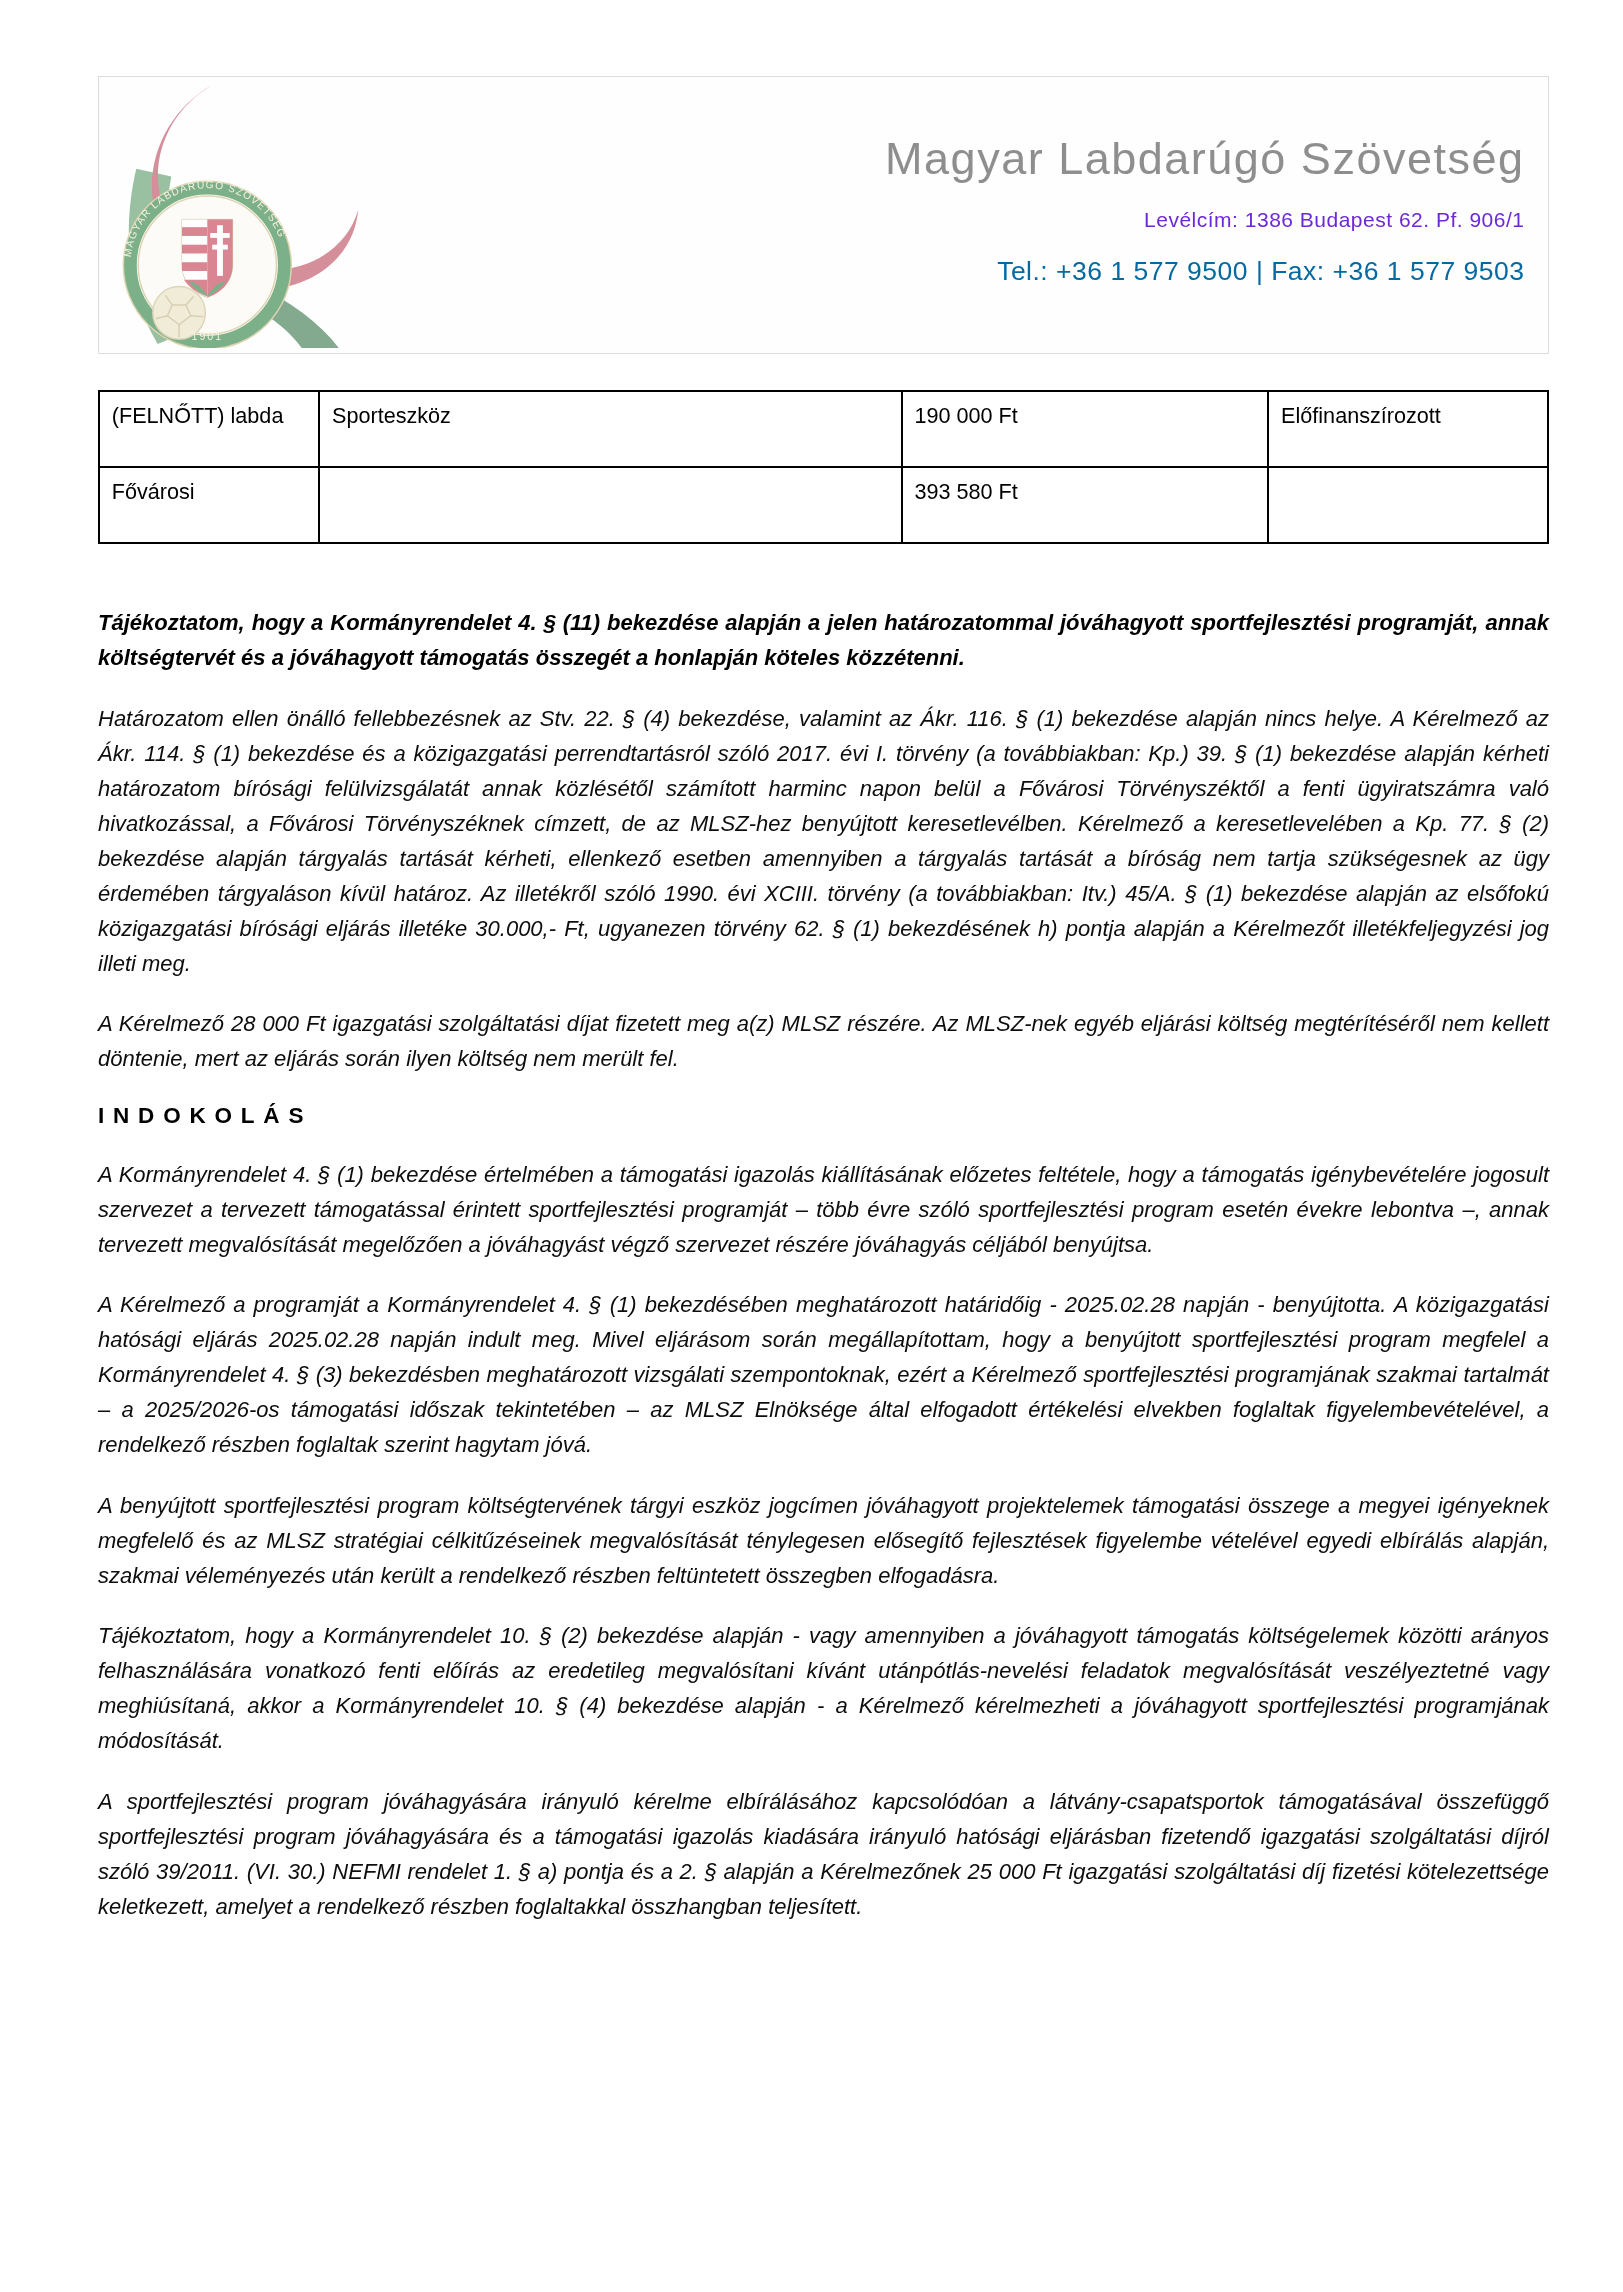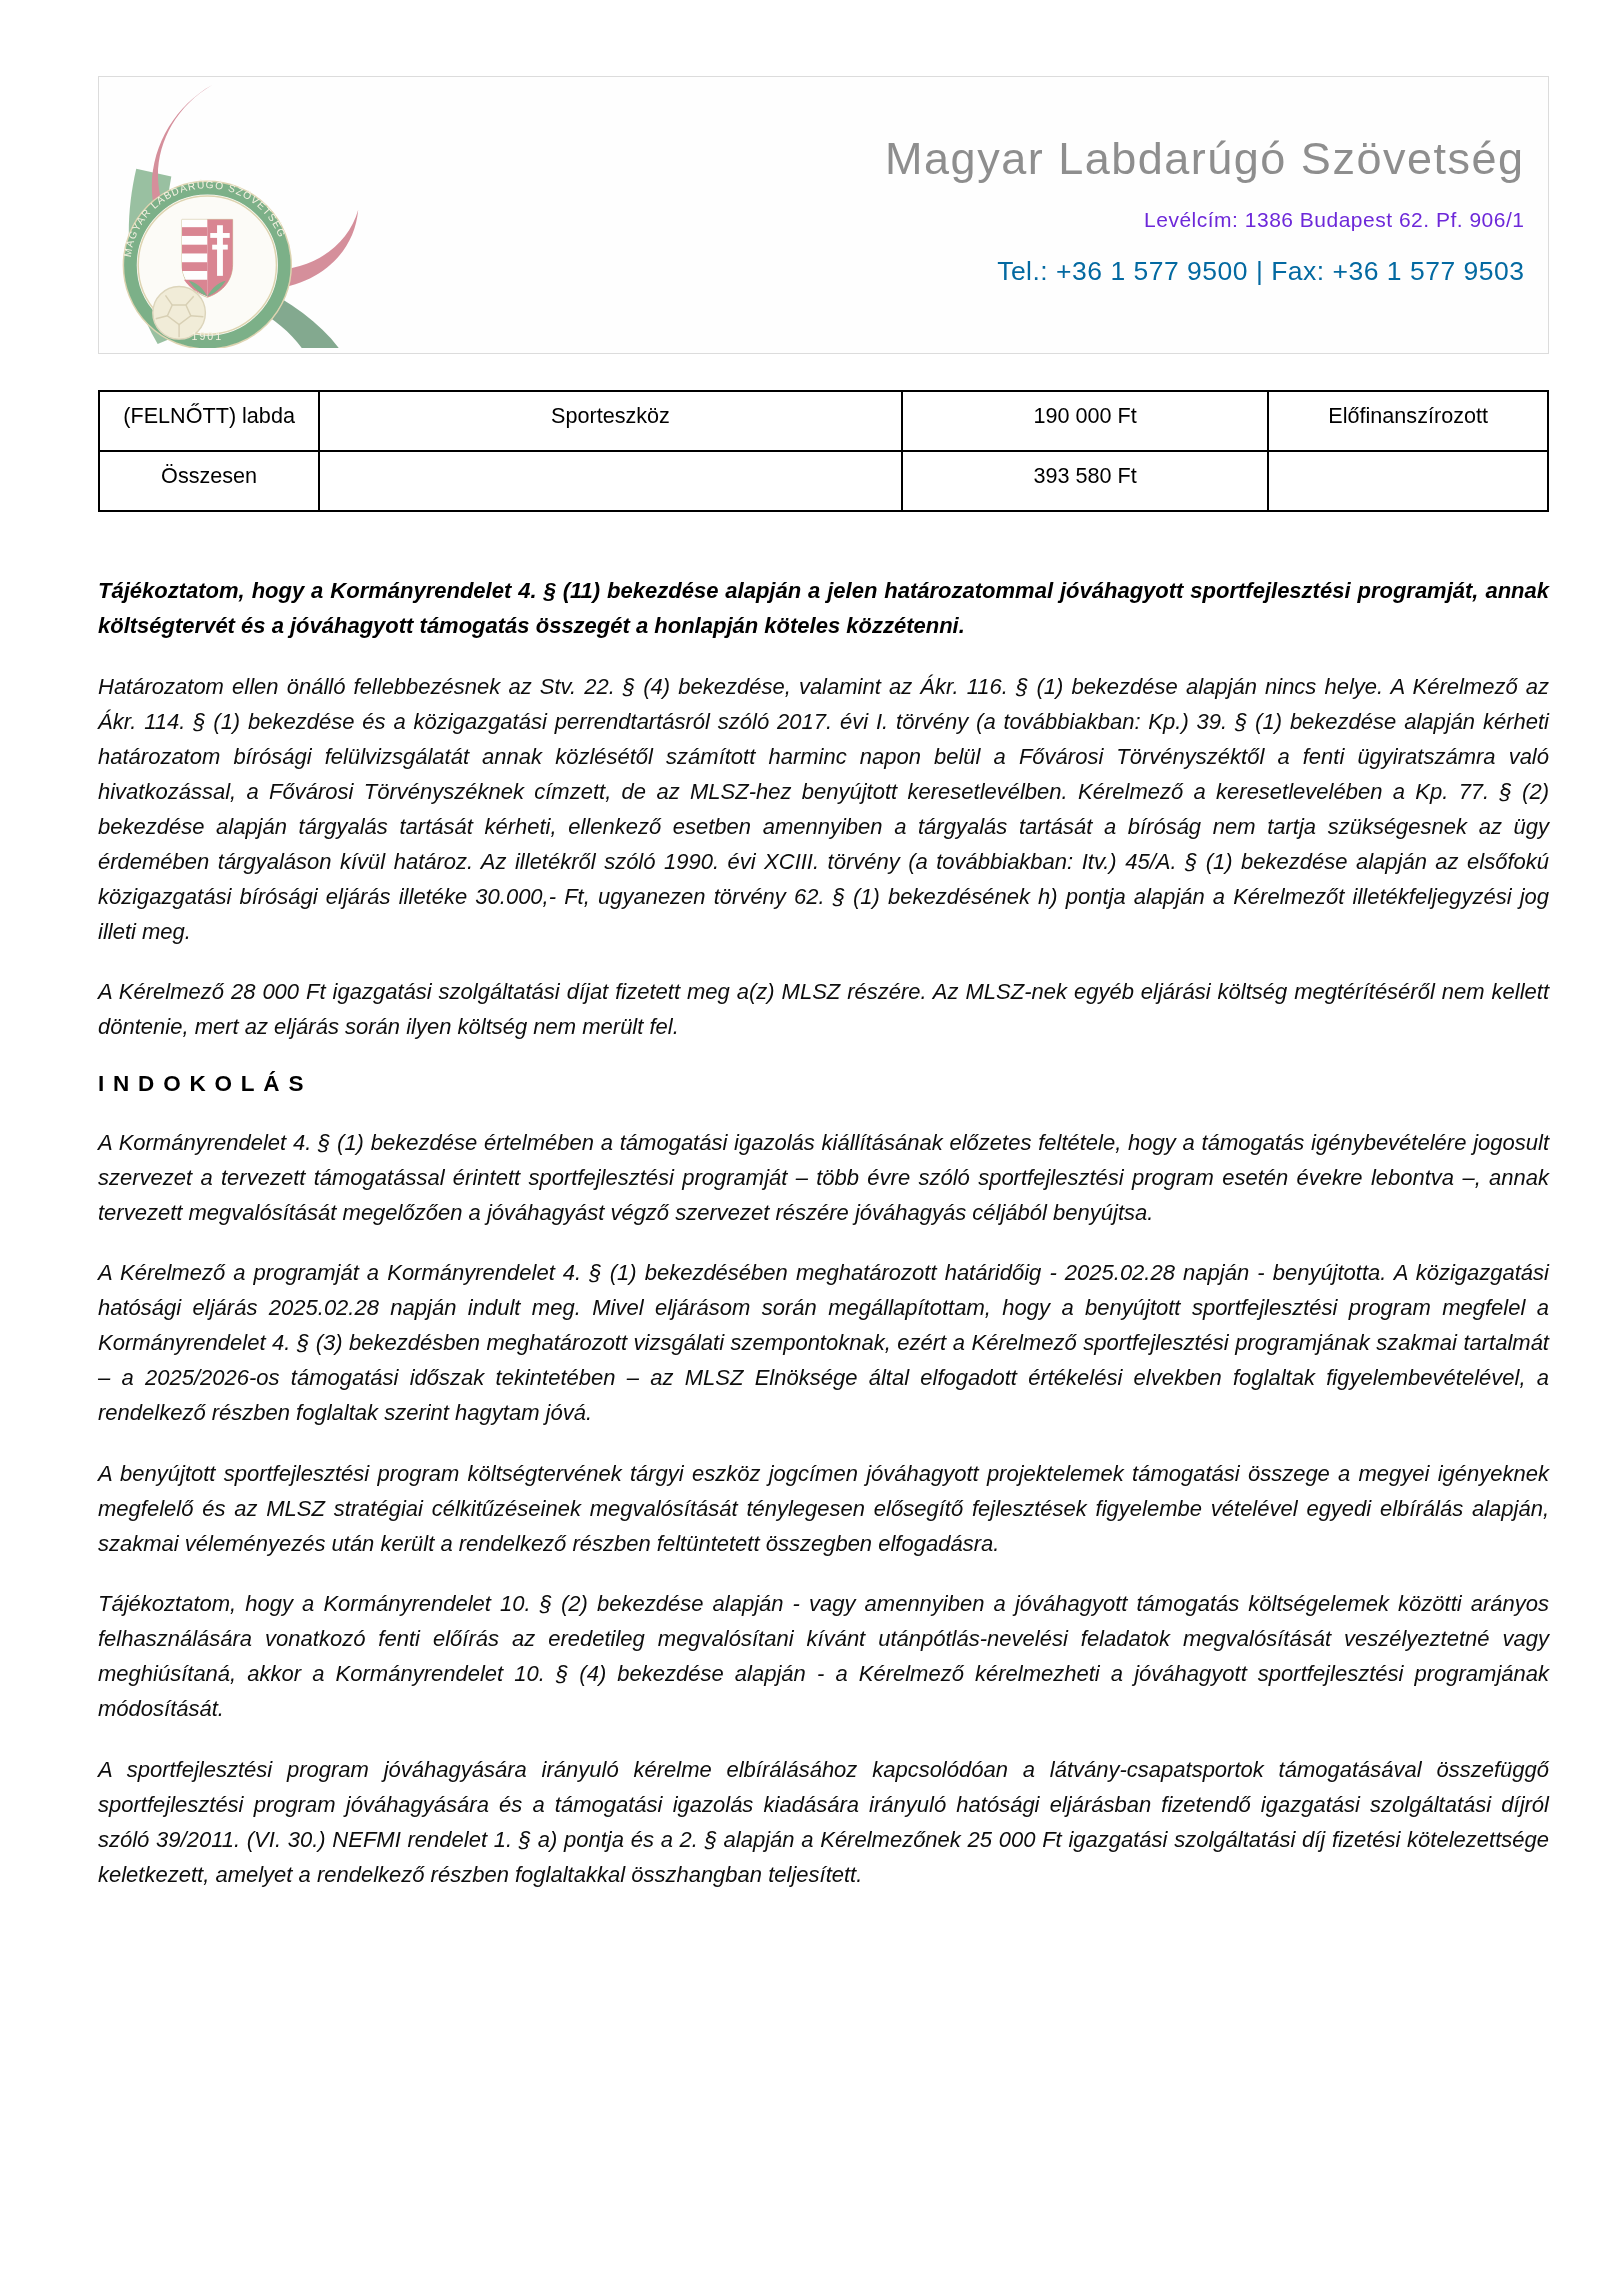--- a/index.html
+++ b/index.html
@@ -66,26 +66,25 @@
     width: 100%;
     margin-top: 36px;
     margin-bottom: 61px;
     border-collapse: collapse;
     table-layout: fixed;
   }
   table.cost-table td {
     border: 2.9px solid #000000;
     vertical-align: top;
     padding: 9.8px 11.8px;
-    height: 60px;
+    height: 76px;
     font-size: 21.6px;
     line-height: 27.4px;
     color: #000000;
     overflow: hidden;
-    text-align: center;
   }
   .col-1 { width: 15.2%; }
   .col-2 { width: 40.2%; }
   .col-3 { width: 25.3%; }
   .col-4 { width: 19.3%; }
 
   
   .content p {
     margin: 0 0 25.5px 0;
     font-size: 22px;
@@ -173,21 +172,21 @@
           <col class="col-4">
       </colgroup>
       <tbody>
         <tr>
           <td>(FELNŐTT) labda</td>
           <td>Sporteszköz</td>
           <td>190 000 Ft</td>
           <td>Előfinanszírozott</td>
         </tr>
         <tr>
-          <td>Összesen</td>
+          <td>Fővárosi</td>
           <td></td>
           <td>393 580 Ft</td>
           <td></td>
         </tr>
       </tbody>
     </table>
 
     <p class="bold">Tájékoztatom, hogy a Kormányrendelet 4. § (11) bekezdése alapján a jelen határozatommal jóváhagyott sportfejlesztési programját, annak költségtervét és a jóváhagyott támogatás összegét a honlapján köteles közzétenni.</p>
 
     <p>Határozatom ellen önálló fellebbezésnek az Stv. 22. § (4) bekezdése, valamint az Ákr. 116. § (1) bekezdése alapján nincs helye. A Kérelmező az Ákr. 114. § (1) bekezdése és a közigazgatási perrendtartásról szóló 2017. évi I. törvény (a továbbiakban: Kp.) 39. § (1) bekezdése alapján kérheti határozatom bírósági felülvizsgálatát annak közlésétől számított harminc napon belül a Fővárosi Törvényszéktől a fenti ügyiratszámra való hivatkozással, a Fővárosi Törvényszéknek címzett, de az MLSZ-hez benyújtott keresetlevélben. Kérelmező a keresetlevelében a Kp. 77. § (2) bekezdése alapján tárgyalás tartását kérheti, ellenkező esetben amennyiben a tárgyalás tartását a bíróság nem tartja szükségesnek az ügy érdemében tárgyaláson kívül határoz. Az illetékről szóló 1990. évi XCIII. törvény (a továbbiakban: Itv.) 45/A. § (1) bekezdése alapján az elsőfokú közigazgatási bírósági eljárás illetéke 30.000,- Ft, ugyanezen törvény 62. § (1) bekezdésének h) pontja alapján a Kérelmezőt illetékfeljegyzési jog illeti meg.</p>

